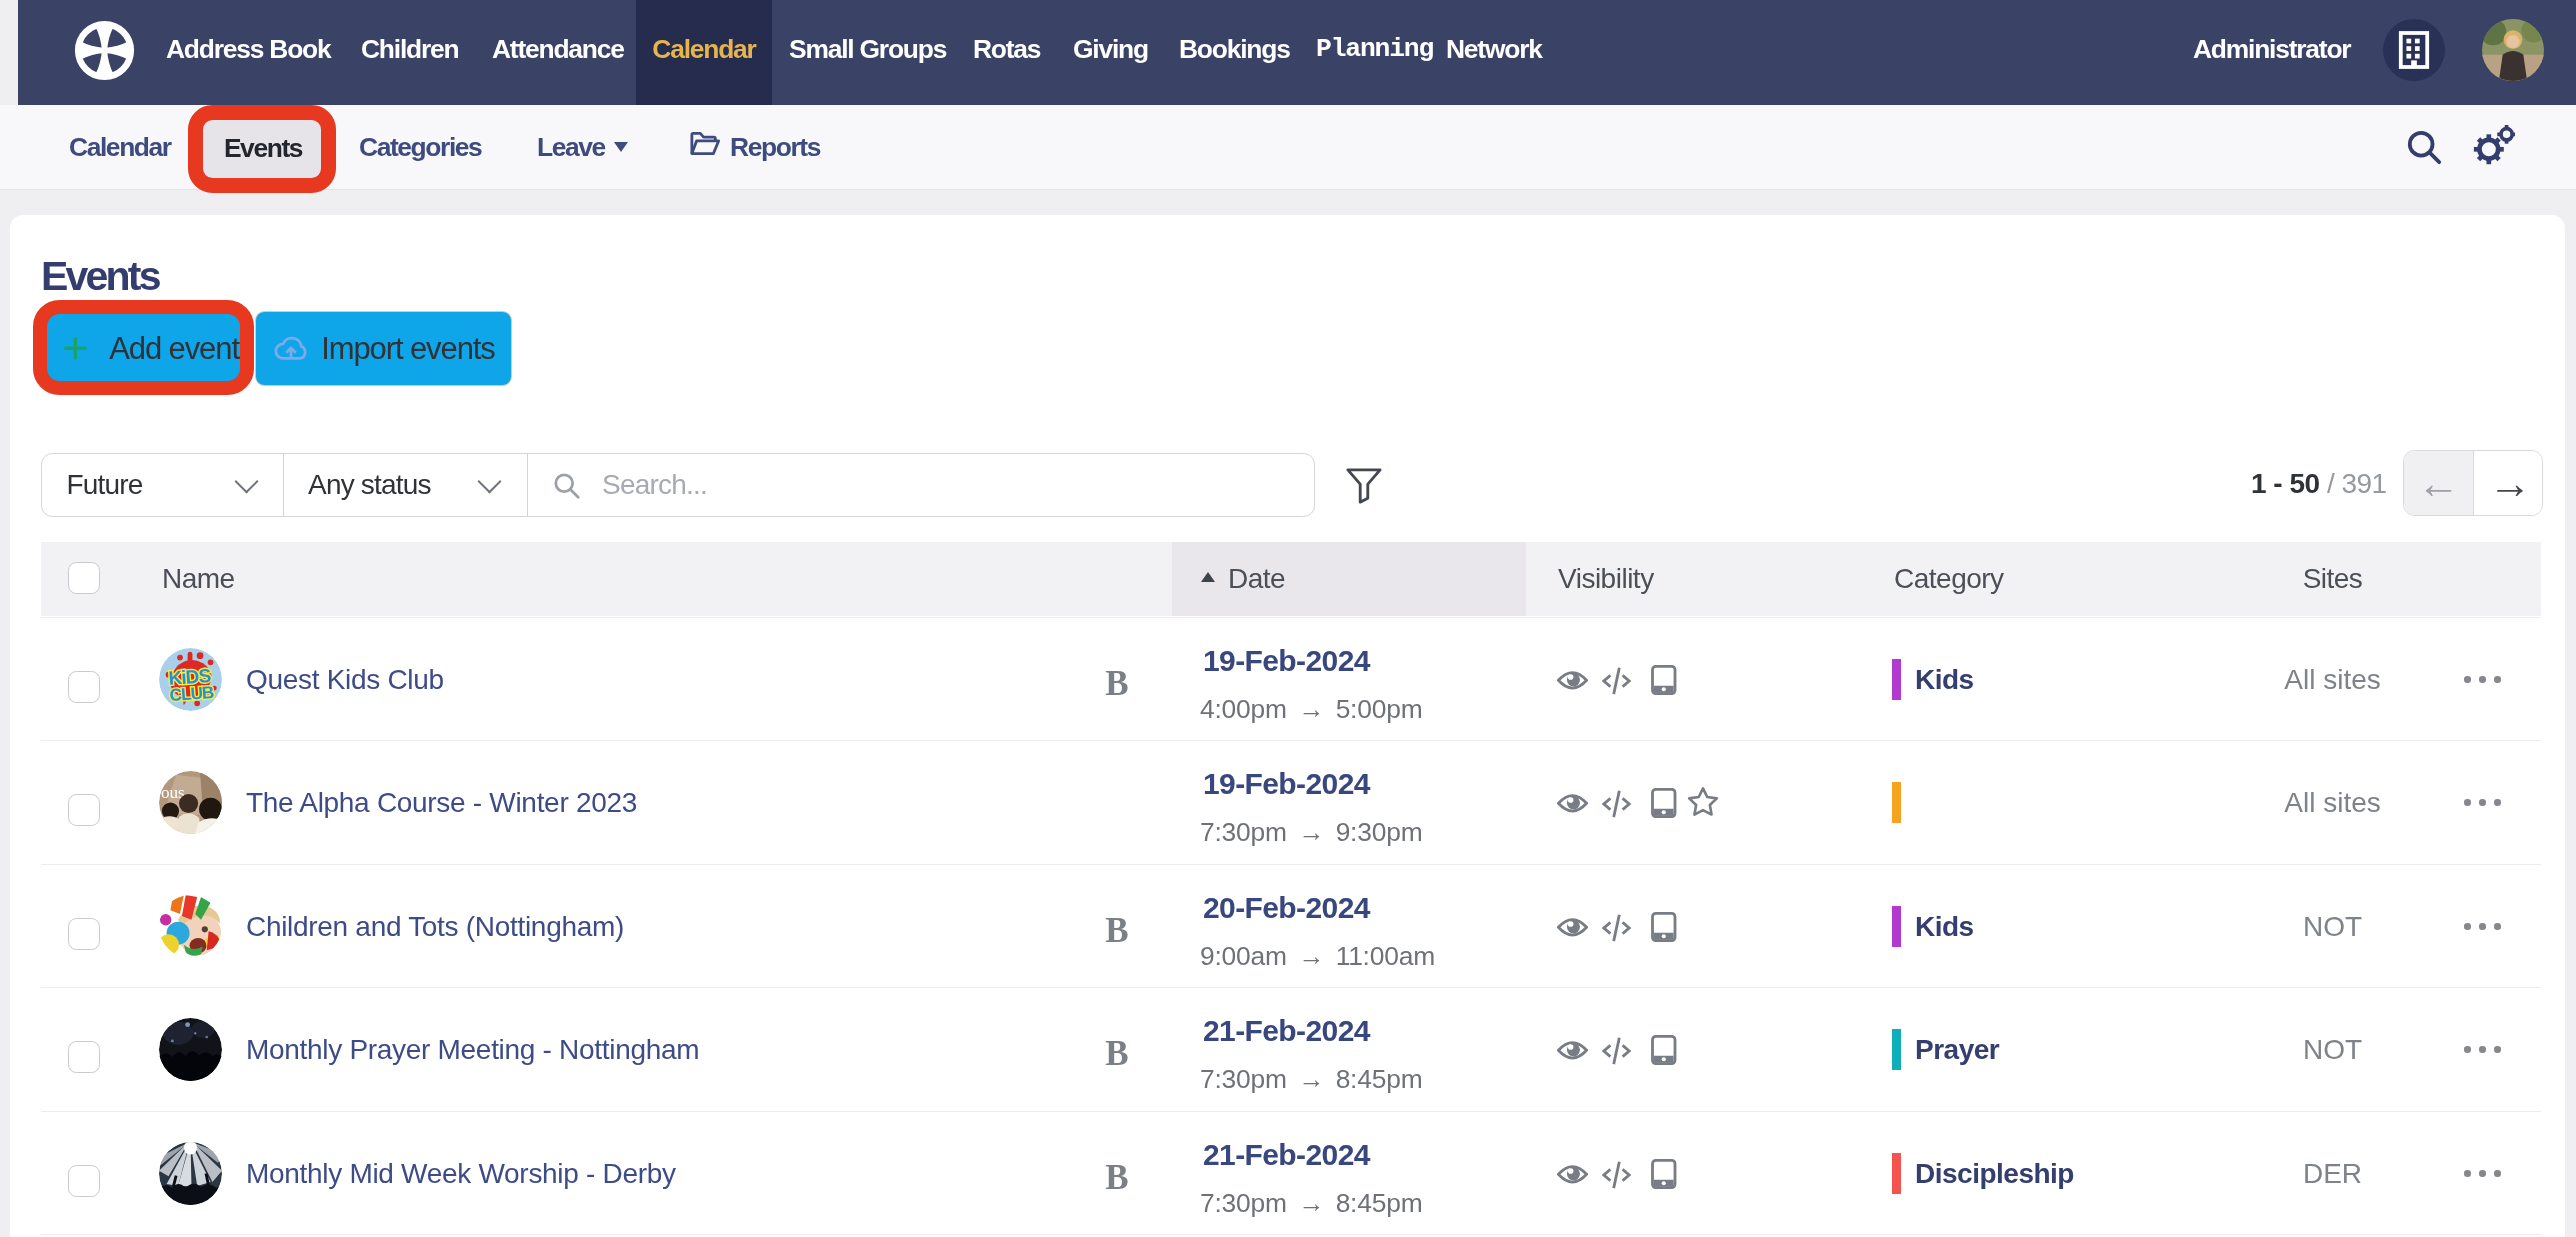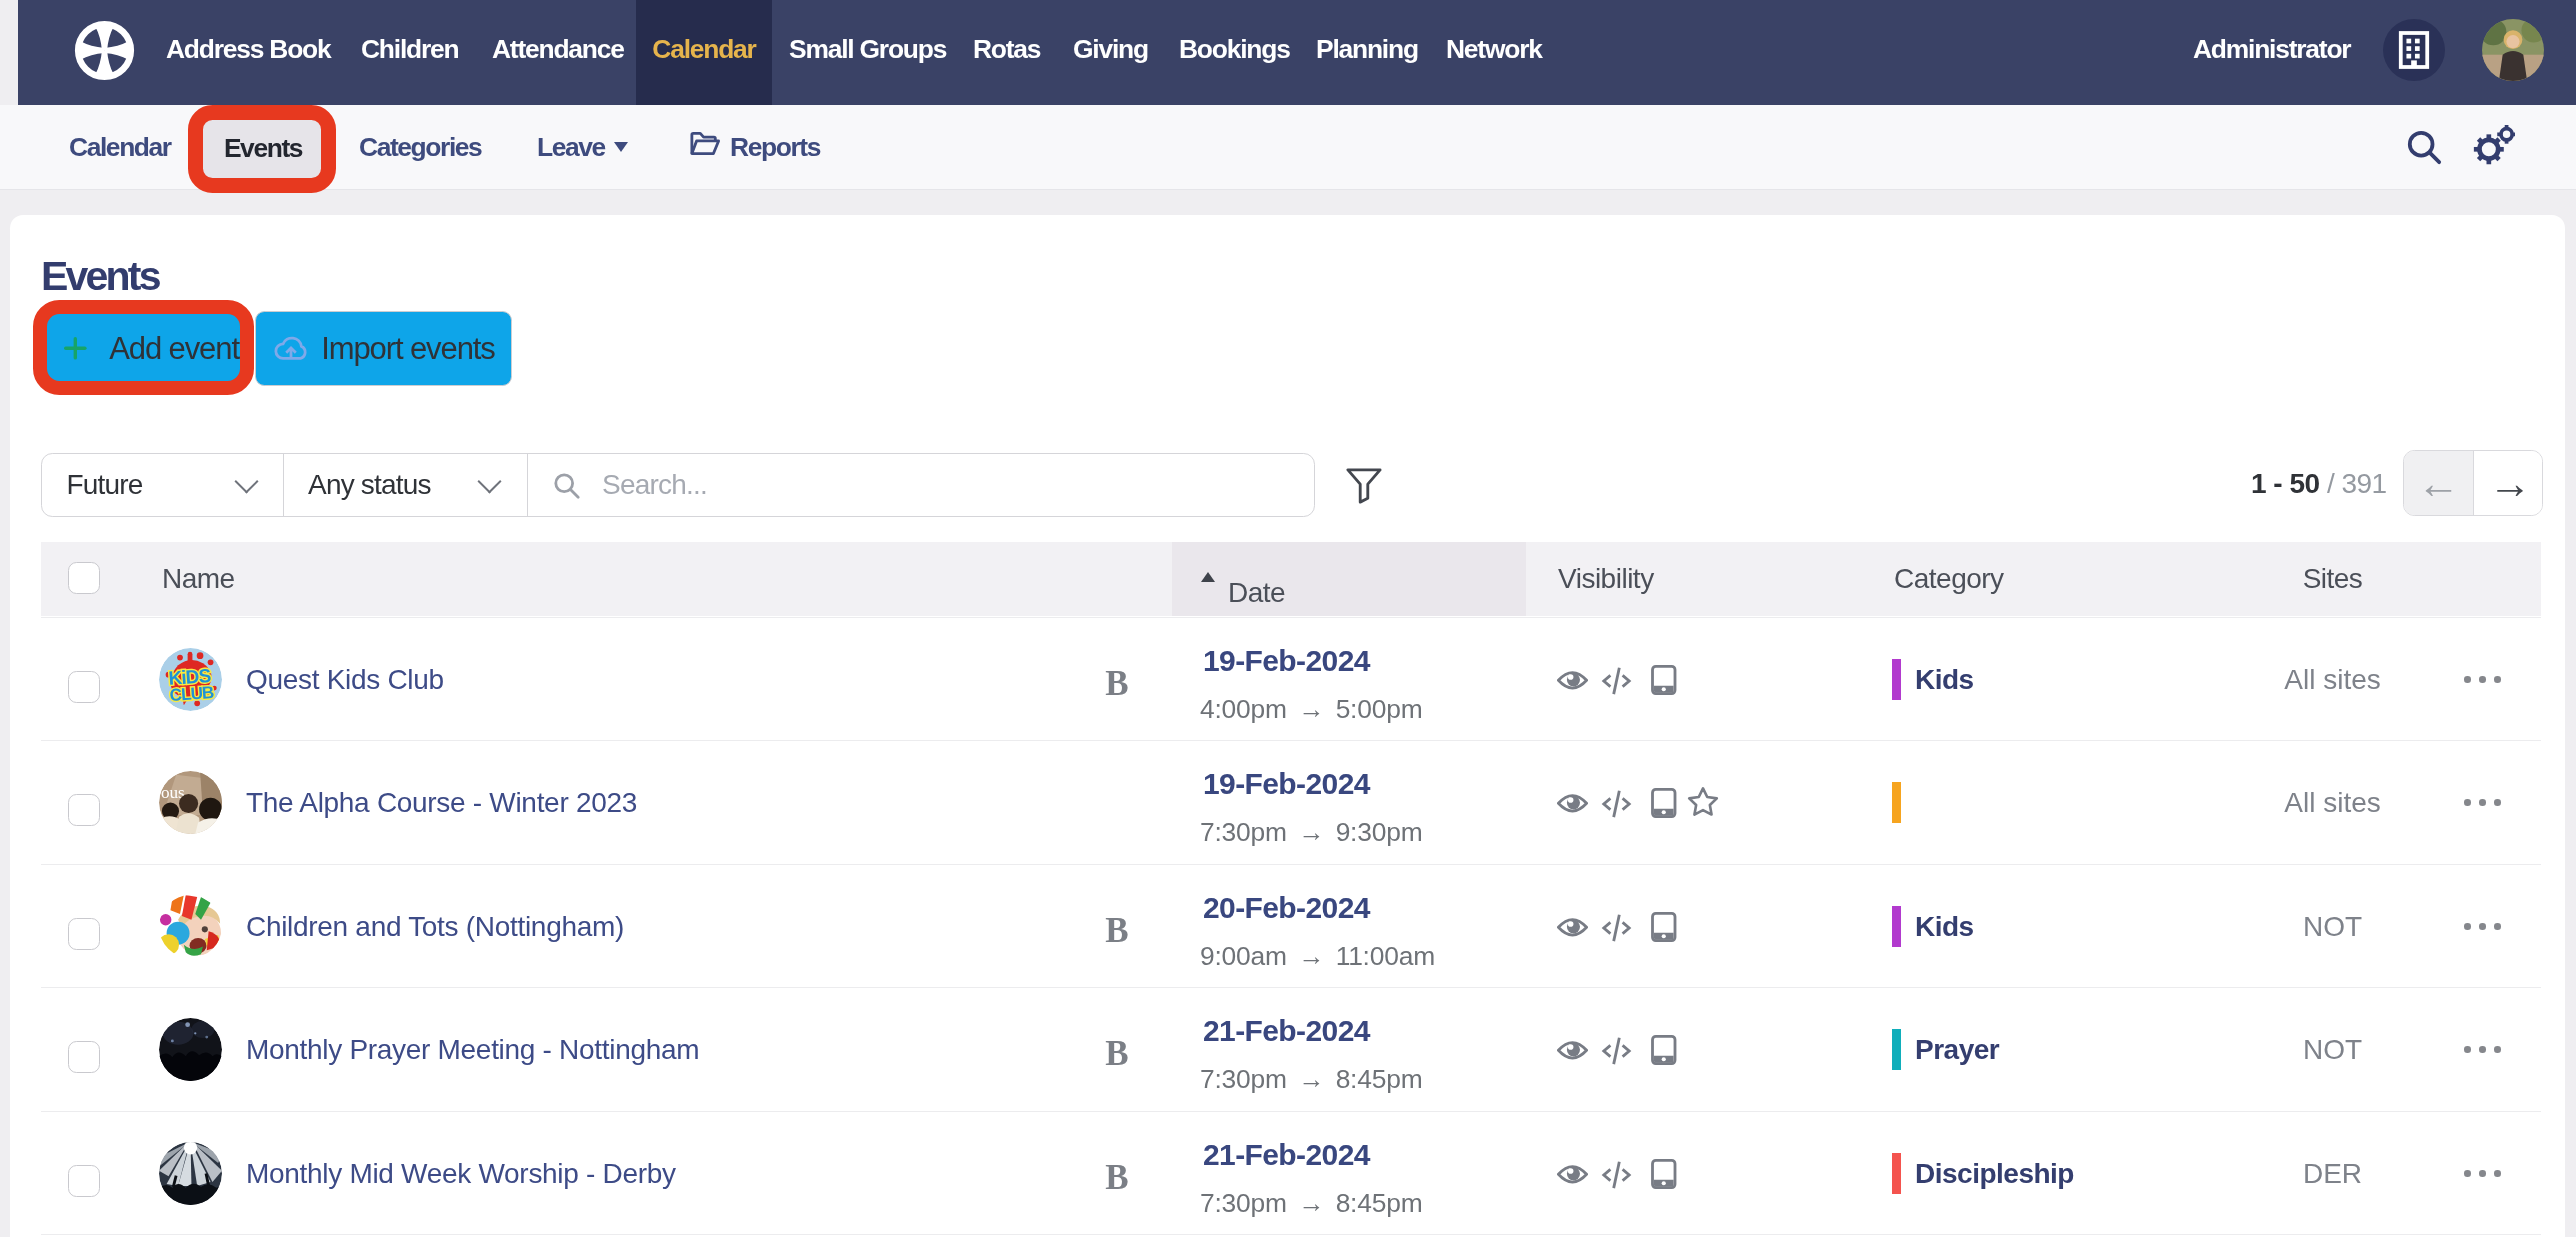--- a/index.html
+++ b/index.html
@@ -73,21 +73,21 @@
     </g>
   </svg>
   <div class="navitem" style="left:148px;">Address Book</div>
   <div class="navitem" style="left:343px;">Children</div>
   <div class="navitem" style="left:474px;">Attendance</div>
   <div class="navitem active" style="left:618px; width:136px; justify-content:center;">Calendar</div>
   <div class="navitem" style="left:771px;">Small Groups</div>
   <div class="navitem" style="left:955px;">Rotas</div>
   <div class="navitem" style="left:1055px;">Giving</div>
   <div class="navitem" style="left:1161px;">Bookings</div>
-  <div class="navitem" style="left:1298px;">Planning</div>
+  <div class="navitem" style="left:1298px;font-family:Liberation Mono, monospace;">Planning</div>
   <div class="navitem" style="left:1428px;">Network</div>
   <div class="navitem" style="left:2175px;">Administrator</div>
   <div class="abs" style="left:2365px; top:19px; width:62px; height:62px; border-radius:50%; background:#2a3157;">
     <svg class="abs" style="left:14px; top:12.3px;" width="34" height="38" viewBox="0 0 36 40">
       <rect x="4" y="2" width="28" height="36" fill="none" stroke="#fff" stroke-width="4"></rect>
       <g fill="#fff">
         <rect x="10" y="8" width="5" height="5"></rect>
           <rect x="19" y="8" width="5" height="5"></rect>
         <rect x="10" y="16" width="5" height="5"></rect>
           <rect x="19" y="16" width="5" height="5"></rect>
@@ -194,21 +194,21 @@
 <div class="pager">
   <div class="half l">←</div>
   <div class="half r">→</div>
 </div>
 
 <div class="thead">
   <div class="datecol"></div>
   <div class="checkbox" style="top:20px;"></div>
   <div class="cell" style="left:121px; top:0; height:74px;">Name</div>
   <div class="abs" style="left:1160px; top:30px; width:0; height:0; border-left:7.5px solid transparent; border-right:7.5px solid transparent; border-bottom:10.4px solid #3f434b;"></div>
-  <div class="cell" style="left:1187px; top:14px; height:74px;">Date</div>
+  <div class="cell" style="left:1187px; top:0; height:74px;">Date</div>
   <div class="cell" style="left:1517px; top:0; height:74px;">Visibility</div>
   <div class="cell" style="left:1853px; top:0; height:74px;">Category</div>
   <div class="cell" style="left:2197px; top:0; height:74px; width:189px; justify-content:center;">Sites</div>
 </div>
 
 <div class="tr" style="top:617px;">
 <div class="checkbox" style="top:53px;"></div>
 <div class="avatar" style="top:30px;"><svg width="63" height="63" viewBox="0 0 66 66">
         <circle cx="33" cy="33" r="33" fill="#aacfe8"></circle>
 <g fill="#de2823">

